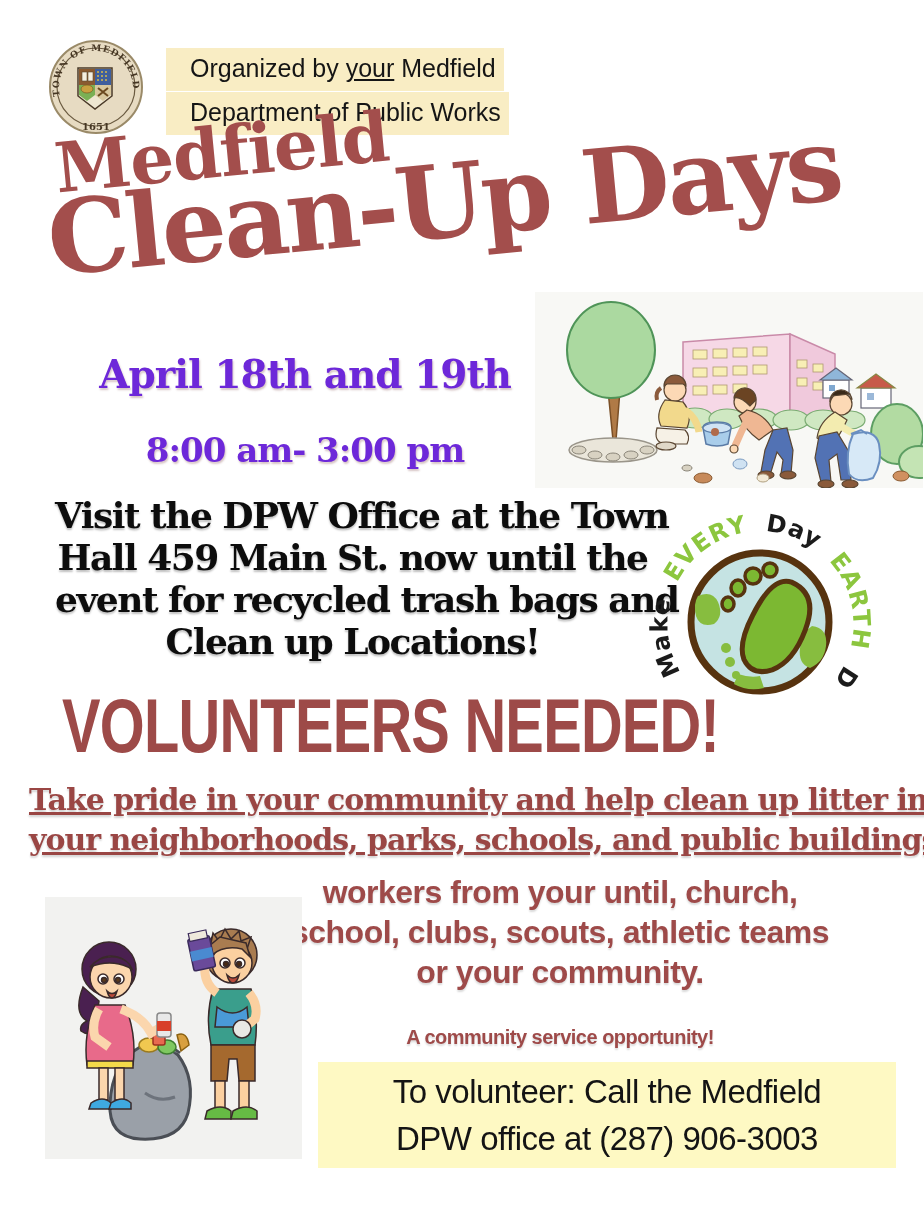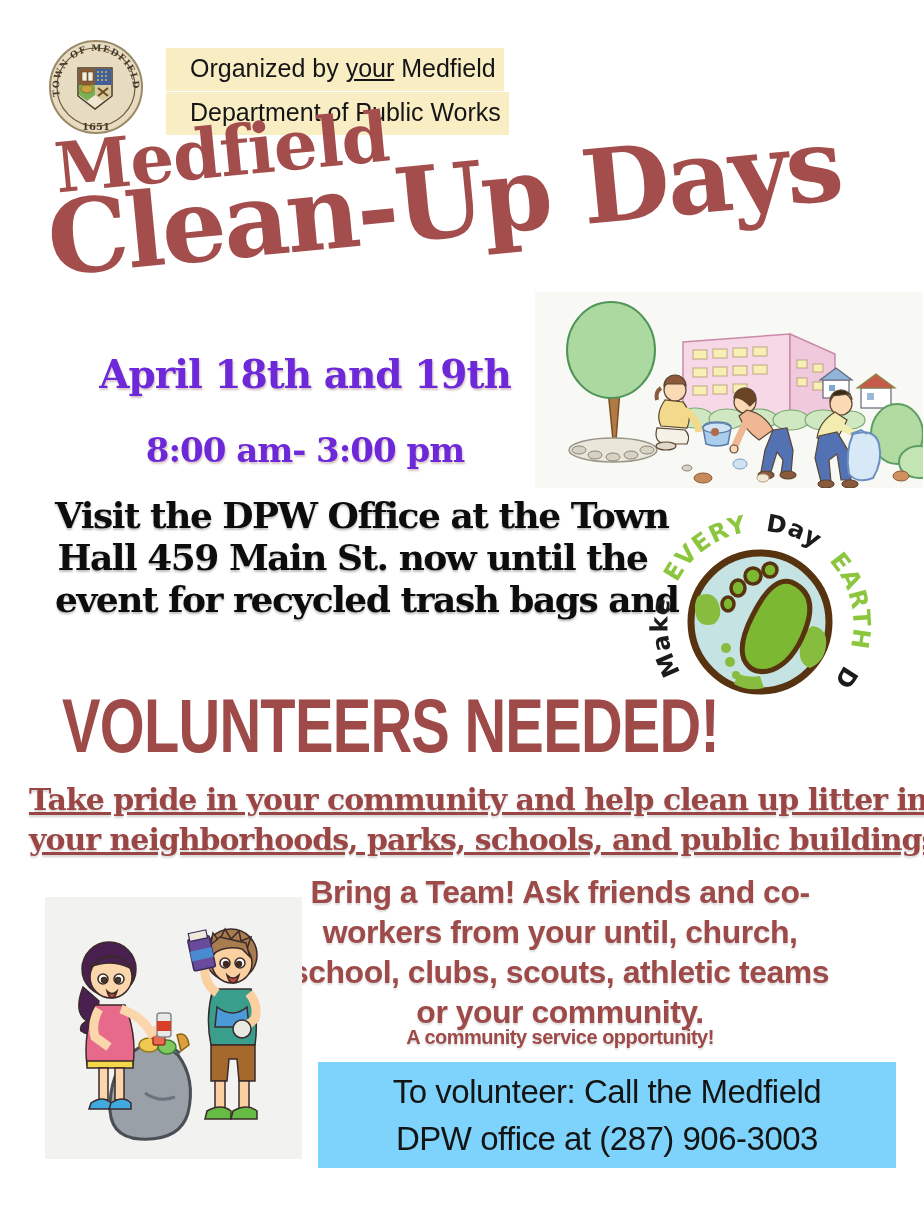--- a/index.html
+++ b/index.html
@@ -45,21 +45,21 @@
   
   .bringteam{left:268px;top:872px;width:584px;text-align:center;color:#9e4a49;font-weight:bold;
              text-shadow:0 2px 2px rgba(0,0,0,.15);}
   .bringteam-line{font-size:32px;line-height:40px;letter-spacing:-0.5px;white-space:nowrap;}
 
   
   .community{left:268px;top:1026px;width:584px;text-align:center;color:#9e4a49;font-weight:bold;
              font-size:20px;letter-spacing:-0.5px;text-shadow:0 2px 2px rgba(0,0,0,.15);}
 
   
-  .contact-box{left:318px;top:1062px;width:578px;height:106px;background:#7dd3fc;
+  .contact-box{left:318px;top:1062px;width:578px;height:106px;background:#fef9c3;
                display:flex;flex-direction:column;justify-content:center;align-items:center;}
   .contact-line{font-size:33px;line-height:47px;color:#141414;letter-spacing:-0.5px;}
 
   
   .park-art{left:535px;top:292px;width:388px;height:196px;}
   .earth-art{left:642px;top:506px;width:238px;height:202px;}
   .kids-art{left:45px;top:897px;width:257px;height:262px;}
   .seal-art{left:48px;top:38px;width:96px;height:100px;}
 </style>
 </head>
@@ -217,20 +217,21 @@
       </g>
       <path d="M318 142 q22 -6 26 10 q4 18 -6 34 q-16 6 -24 -4 q-4 -22 4 -40 z" fill="#d7e9f7" stroke="#6a8fc0" stroke-width="2"></path>
       <path d="M316 142 l10 -4 6 4" fill="none" stroke="#6a8fc0" stroke-width="2"></path>
     </svg>
   </div>
 
   <div class="abs visit-block">
     <div class="visit-line">Visit the DPW Office at the Town</div>
     <div class="visit-line">Hall 459 Main St. now until the</div>
     <div class="visit-line">event for recycled trash bags and</div>
+    <div class="visit-line">Clean up Locations!</div>
   </div>
 
   <div class="abs earth-art">
     <svg width="238" height="202" viewBox="0 0 238 202">
       <circle cx="118" cy="116" r="69" fill="#c5e3e3" stroke="#57330f" stroke-width="7"></circle>
 
       <path d="M56 90 q14 -6 20 6 q6 14 -4 22 q-14 4 -18 -8 q-3 -12 2 -20 z" fill="#87bd3f"></path>
       <path d="M170 120 q16 2 14 20 q-2 16 -16 22 q-12 -4 -10 -20 q2 -16 12 -22 z" fill="#87bd3f"></path>
       <path d="M96 168 q12 4 22 2 l4 12 q-16 4 -30 -4 z" fill="#87bd3f"></path>
 
@@ -263,21 +264,20 @@
   </div>
 
   <div class="abs volunteers">VOLUNTEERS NEEDED!</div>
 
   <div class="abs takepride">
     <div class="takepride-line">Take pride in your community and help clean up litter in</div>
     <div class="takepride-line">your neighborhoods, parks, schools, and public buildings.</div>
   </div>
 
   <div class="abs bringteam">
-    <div class="bringteam-line">Bring a Team! Ask friends and co-</div>
     <div class="bringteam-line">workers from your until, church,</div>
     <div class="bringteam-line">school, clubs, scouts, athletic teams</div>
     <div class="bringteam-line">or your community.</div>
   </div>
 
   <div class="abs kids-art">
     <svg width="257" height="262" viewBox="0 0 257 262">
       <rect x="0" y="0" width="257" height="262" fill="#f2f2f0"></rect>
 
       <path d="M95 150 q-28 16 -30 56 q-2 34 30 36 q40 2 48 -26 q8 -34 -10 -58 q-20 -16 -38 -8 z" fill="#9aa0a8" stroke="#4a4e55" stroke-width="3"></path>

